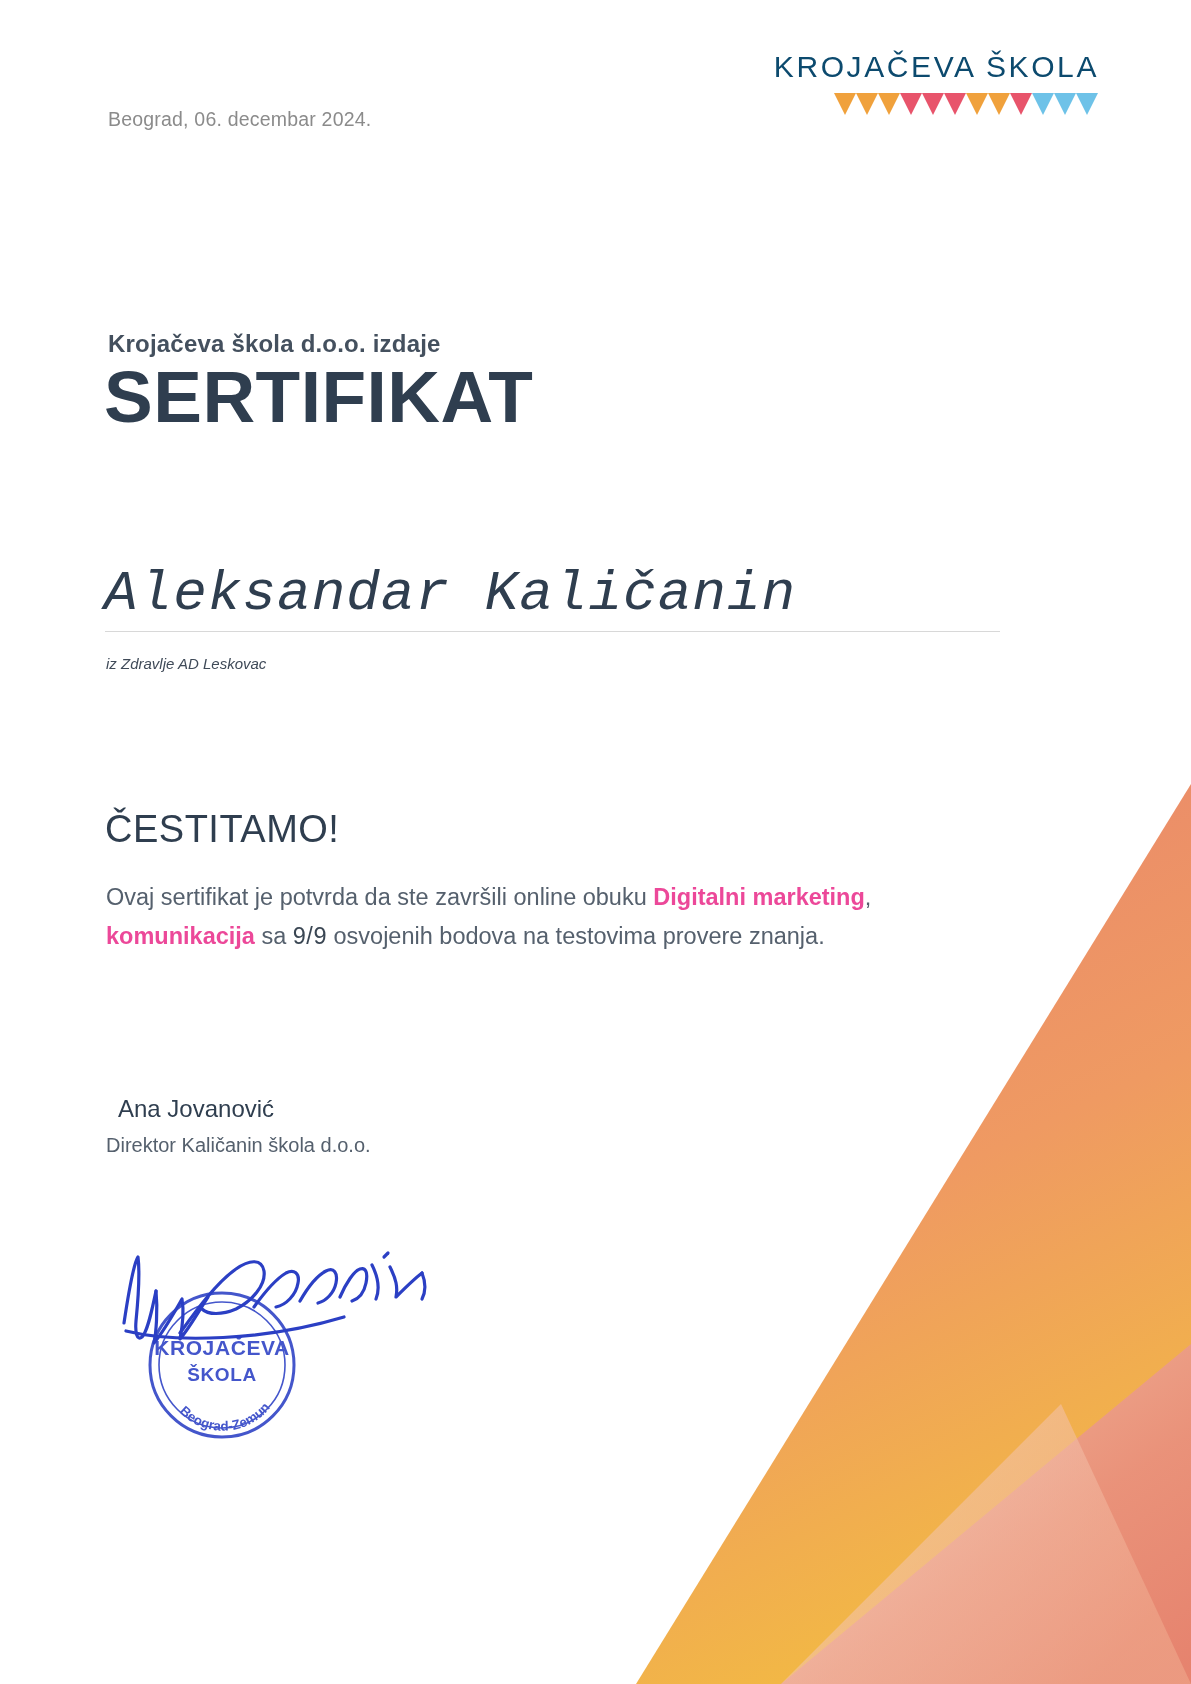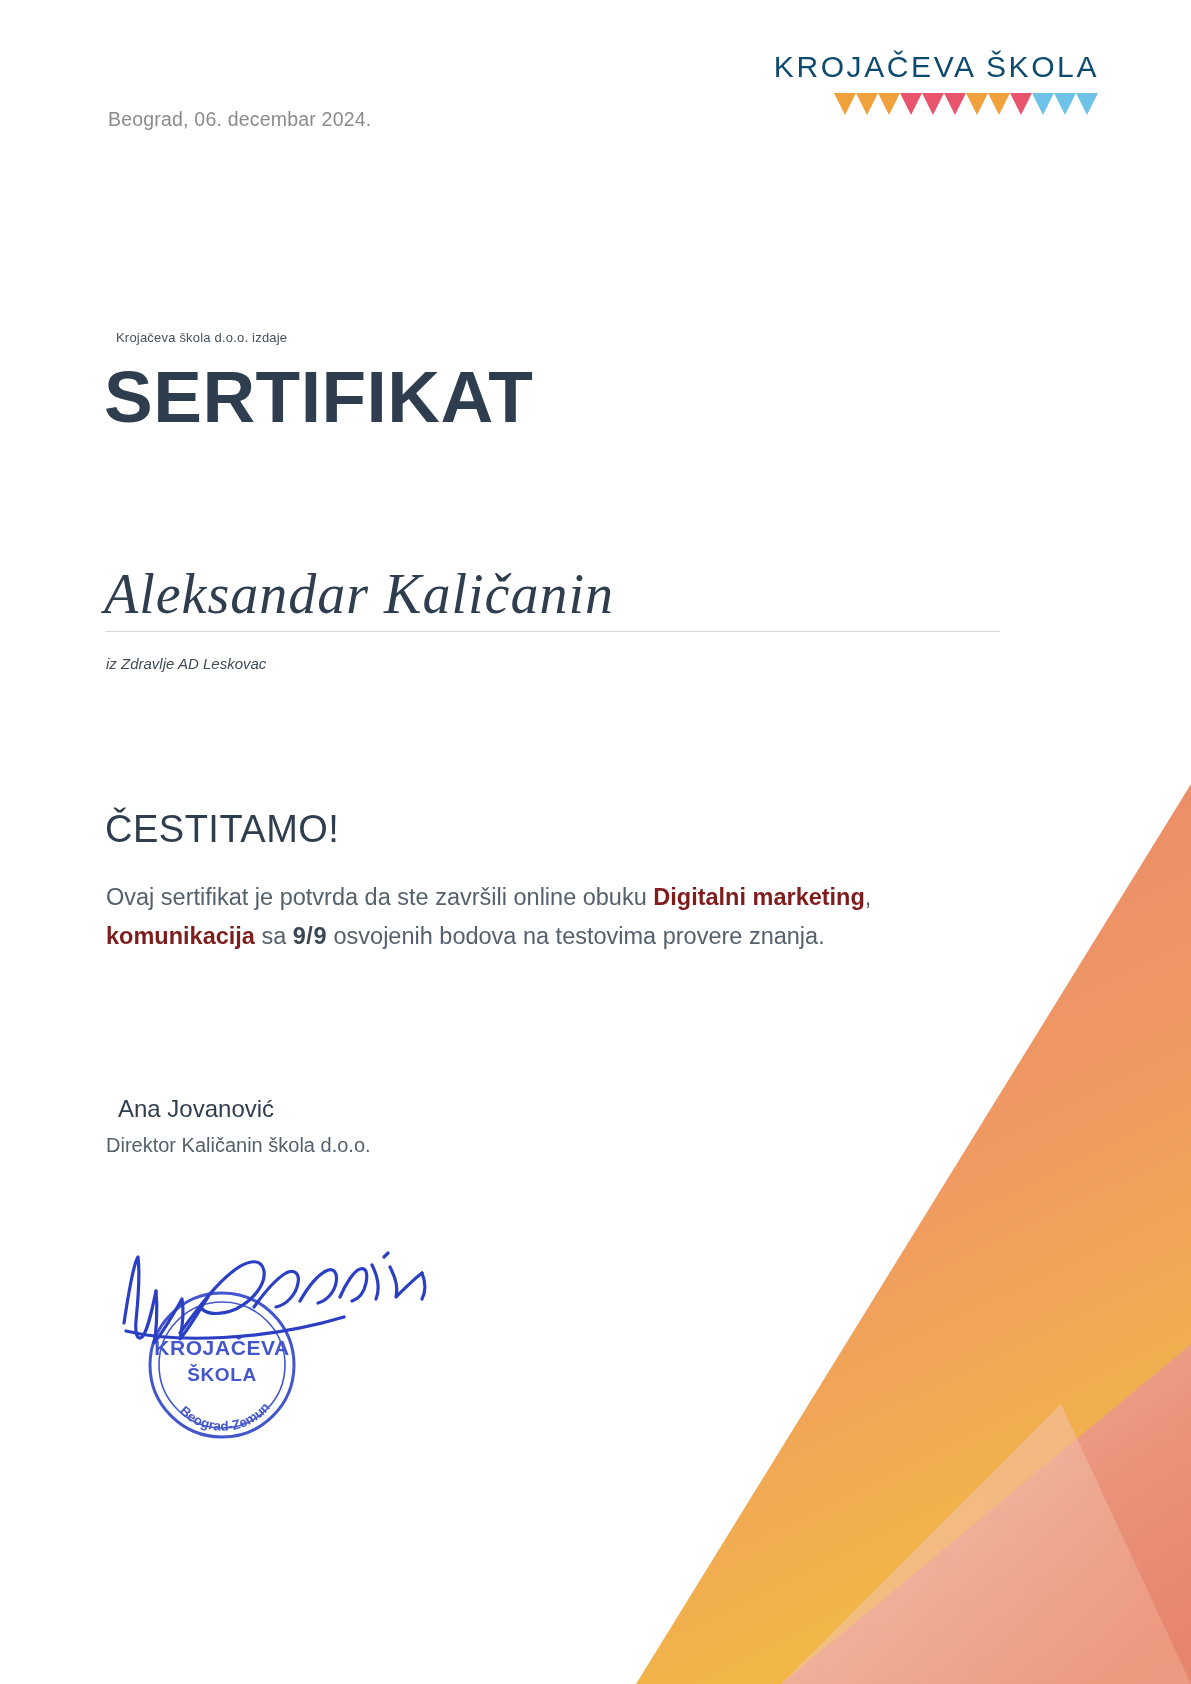--- a/index.html
+++ b/index.html
@@ -55,44 +55,45 @@
   .logo-zigzag {
     margin-top: 9px;
     height: 24px;
     width: 265px;
     margin-left: auto;
   }
 
   
   .issuer {
     position: absolute;
-    left: 116px;
+    left: 108px;
     top: 330px;
-    font-size: 13px;
+    font-size: 24px;
     color: #44505e;
     letter-spacing: 0.2px;
+    font-weight: bold;
   }
   .cert-title {
     position: absolute;
     left: 104px;
     top: 355px;
     font-size: 73px;
     font-weight: bold;
     color: #2f3e4f;
     letter-spacing: 0.5px;
   }
 
   
   .recipient {
     position: absolute;
     left: 104px;
     top: 562px;
     font-size: 56px;
     color: #2f3e4f;
-    font-family: Liberation Serif, serif;
+    font-family: Liberation Mono, monospace;
     font-style: italic;
     letter-spacing: 1px;
     white-space: nowrap;
   }
   .recipient-rule {
     position: absolute;
     left: 105px;
     top: 631px;
     width: 895px;
     height: 1px;
@@ -119,25 +120,25 @@
   .body-text {
     position: absolute;
     left: 106px;
     top: 878px;
     width: 910px;
     font-size: 23.5px;
     line-height: 39px;
     color: #55606d;
   }
   .body-text b {
-    color: #7f1d1d;
+    color: #ec4899;
     font-weight: bold;
   }
   .score {
-    font-weight: bold;
+    font-weight: normal;
     color: #3a4653;
     letter-spacing: 0.5px;
     text-align: center;
   }
 
   
   .signer-name {
     position: absolute;
     left: 106px;
     top: 1095px;

